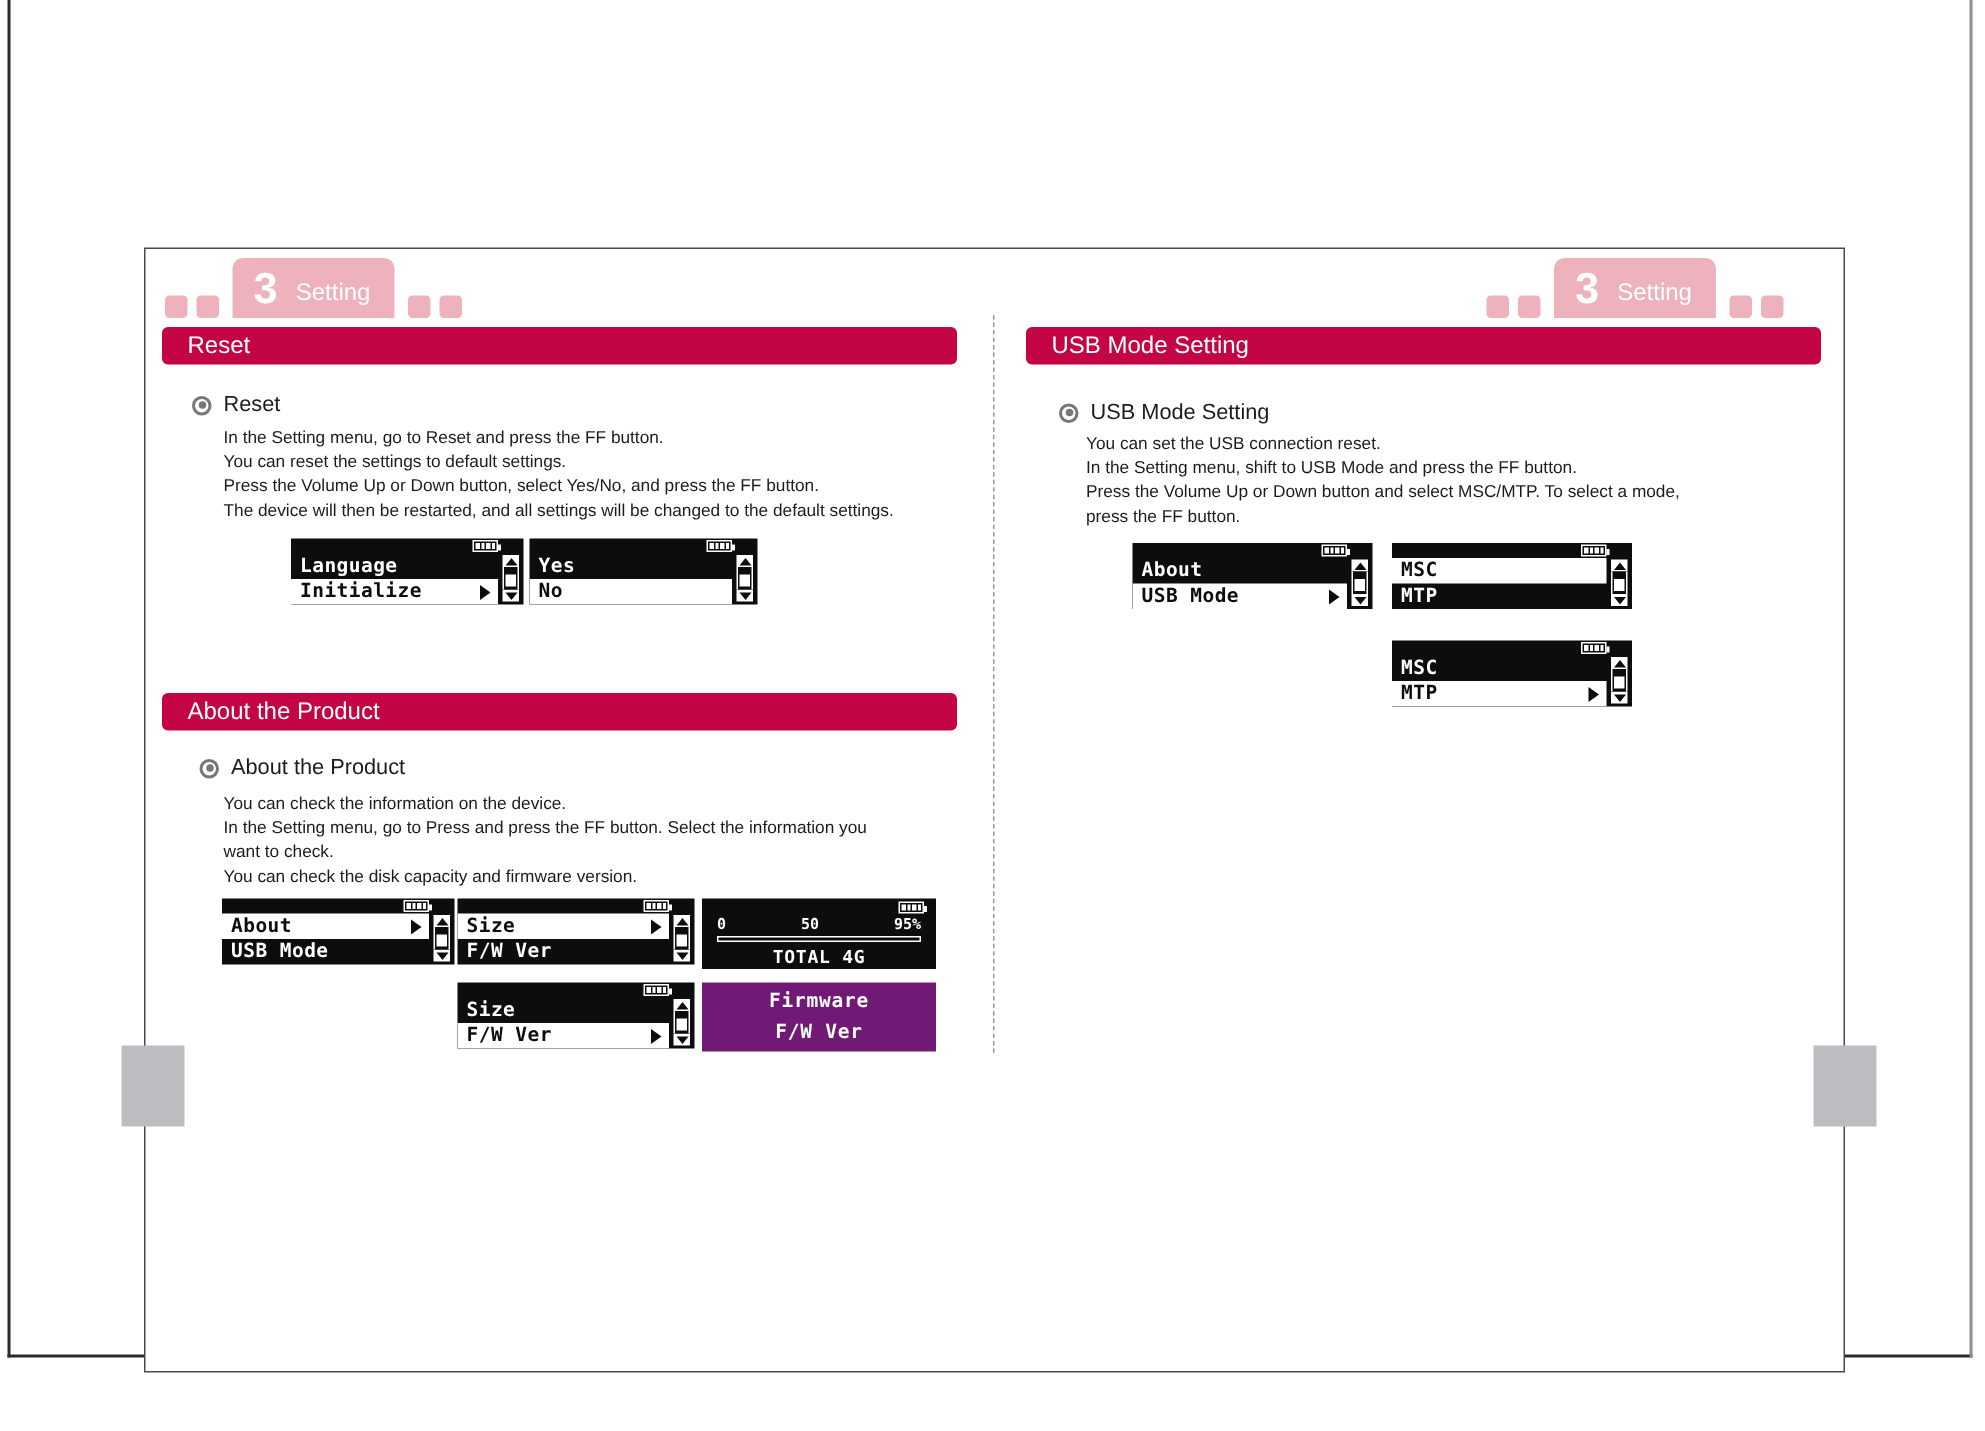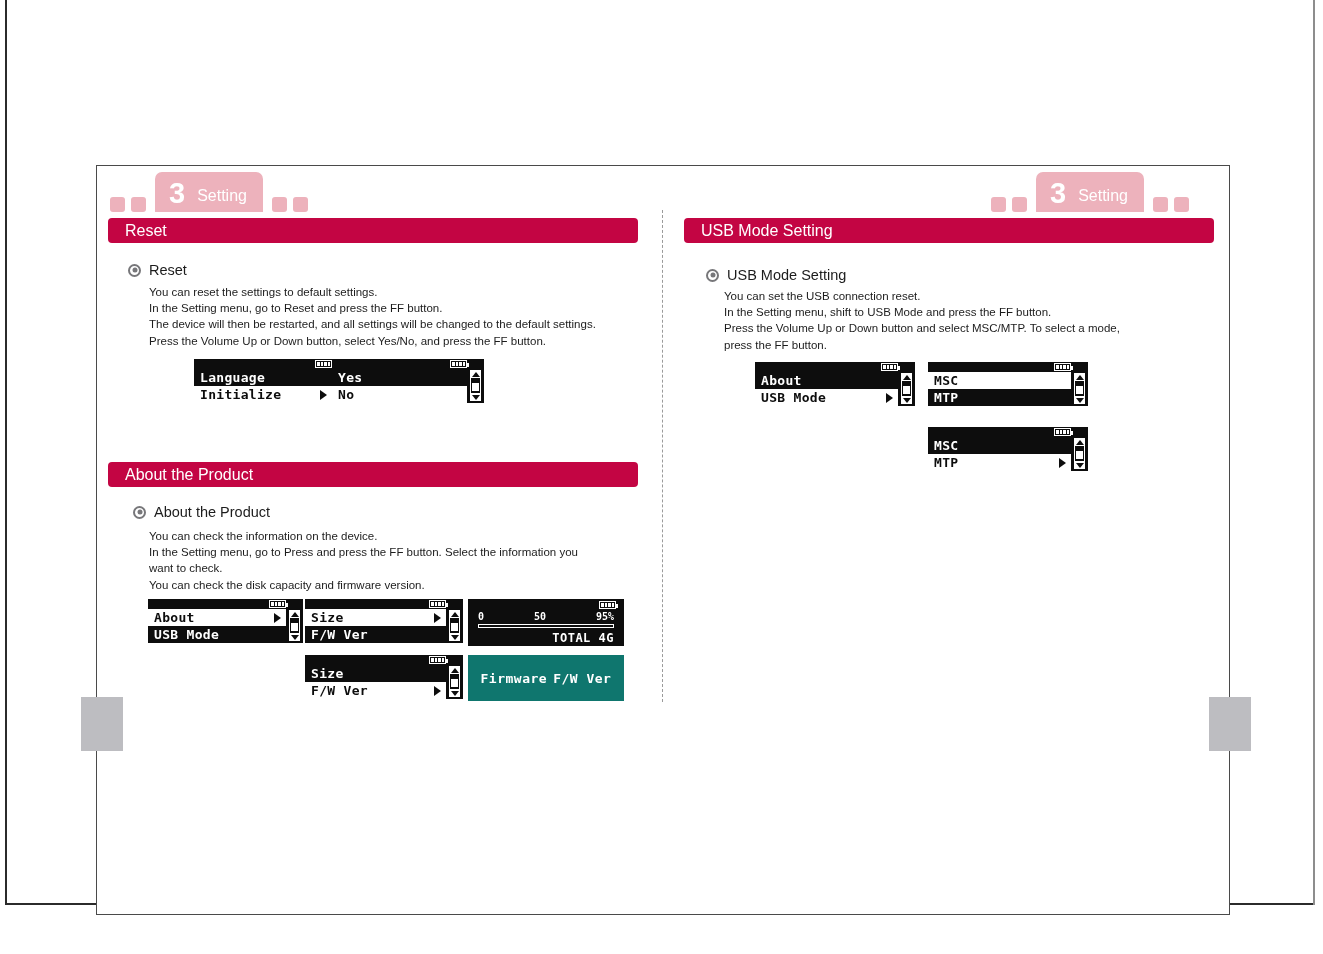--- a/index.html
+++ b/index.html
@@ -321,44 +321,45 @@
     height: 9px;
     border: 1.5px solid #ffffff;
     box-sizing: border-box;
     padding: 1px;
   }
   .cap-fill {
     height: 100%;
     background: #ffffff;
   }
   .cap-total {
-    text-align: right;
+    text-align: center;
     color: #ffffff;
     font-size: 12px;
     font-weight: bold;
     margin-top: 3px;
     letter-spacing: 0.5px;
   }
 
   
   .lcd-firmware {
-    background: #0f766e;
-    display: flex;
+    background: #701a75;
+    display: flex;
+    flex-direction: column;
     align-items: center;
     justify-content: center;
     gap: 6px;
     color: #ffffff;
     font-size: 13px;
     font-weight: bold;
     letter-spacing: 0.5px;
   }
 
   
   #lcd-language   { left: 194px;  top: 359px; width: 155px; height: 44px; }
-  #lcd-yesno      { left: 332px;  top: 359px; width: 152px; height: 44px; }
+  #lcd-yesno      { left: 353px;  top: 359px; width: 152px; height: 44px; }
   
   #lcd-about      { left: 148px;  top: 599px; width: 155px; height: 44px; }
   #lcd-size       { left: 305px;  top: 599px; width: 158px; height: 44px; }
   #lcd-size2      { left: 305px;  top: 655px; width: 158px; height: 44px; }
   #lcd-capacity   { left: 468px;  top: 599px; width: 156px; height: 47px; }
   #lcd-firmware   { left: 468px;  top: 655px; width: 156px; height: 46px; }
   
   #lcd-usbabout   { left: 755px;  top: 362px; width: 160px; height: 44px; }
   #lcd-mscmtp1    { left: 928px;  top: 362px; width: 160px; height: 44px; }
   #lcd-mscmtp2    { left: 928px;  top: 427px; width: 160px; height: 44px; }
@@ -399,24 +400,24 @@
 </div>
 
 <div class="section-banner" id="banner-reset">Reset</div>
 
 <div class="subhead" id="subhead-reset">
   <span class="bullet-icon"></span>
   <span class="subhead-label">Reset</span>
 </div>
 
 <div class="body-text" id="body-reset">
+  <div>In the Setting menu, go to Reset and press the FF button.</div>
   <div>You can reset the settings to default settings.</div>
-  <div>In the Setting menu, go to Reset and press the FF button.</div>
+  <div>Press the Volume Up or Down button, select Yes/No, and press the FF button.</div>
   <div>The device will then be restarted, and all settings will be changed to the default settings.</div>
-  <div>Press the Volume Up or Down button, select Yes/No, and press the FF button.</div>
 </div>
 
 <div class="lcd" id="lcd-language">
   <div class="lcd-inner">
     <div class="lcd-topbar">
       <div class="battery-icon">
         <span class="battery-cell"></span>
           <span class="battery-cell"></span>
         <span class="battery-cell"></span>
           <span class="battery-cell"></span>

